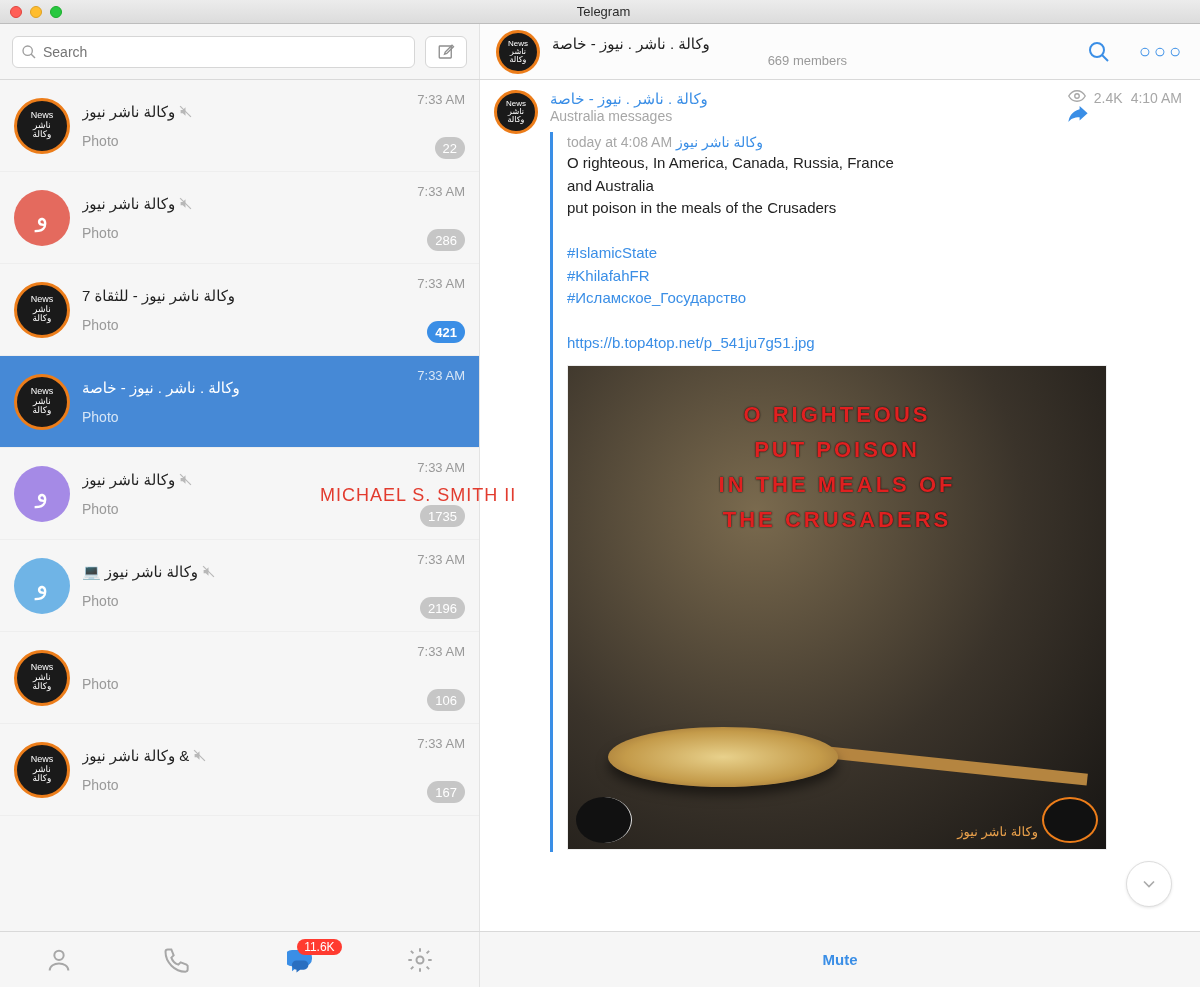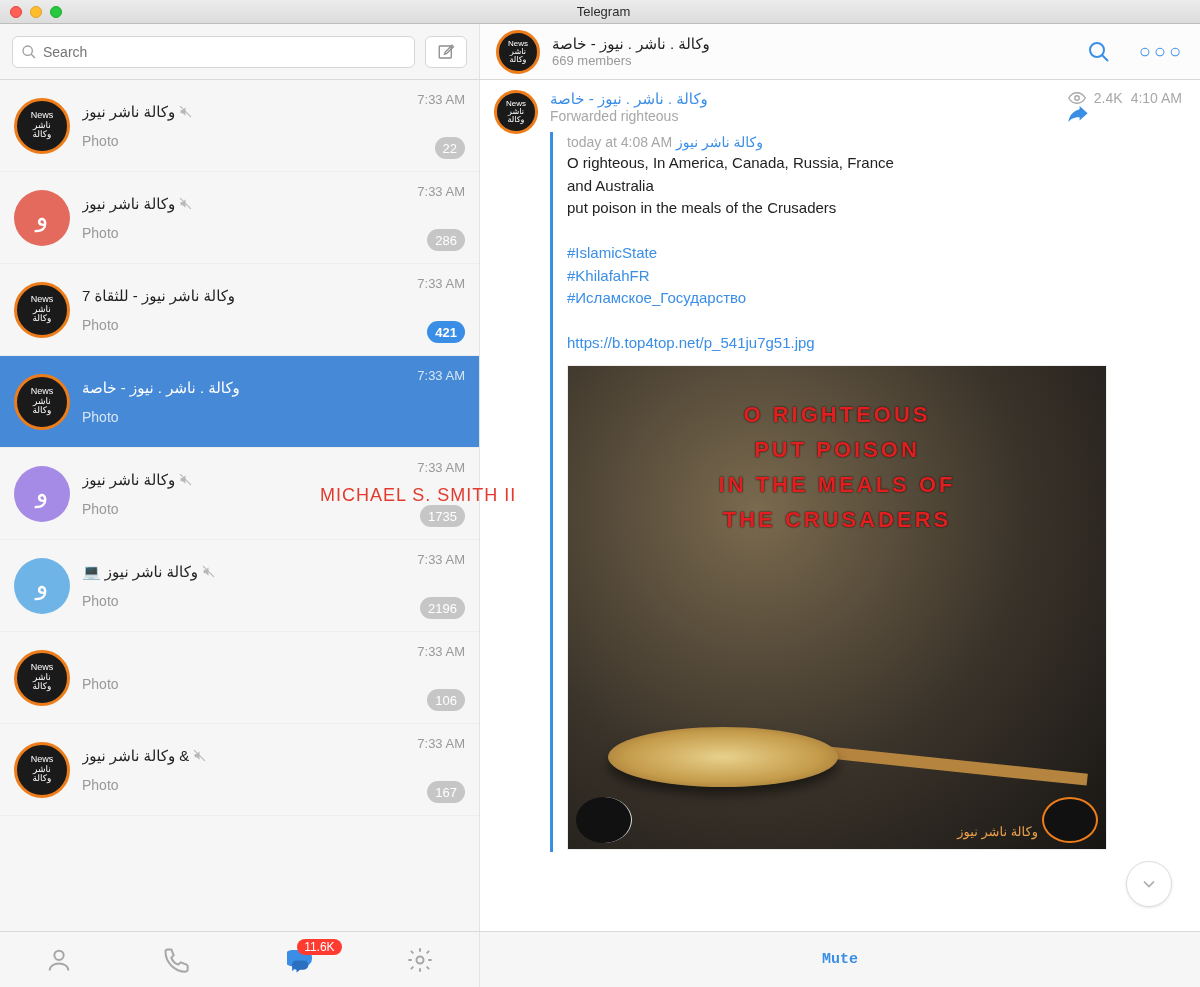--- a/index.html
+++ b/index.html
@@ -16,21 +16,21 @@
 .top { height:56px; display:flex; border-bottom:1px solid #d9d9d9; }
 .top-left { width:480px; display:flex; align-items:center; padding:0 12px; gap:10px; border-right:1px solid #e3e3e3; }
 .search { flex:1; height:32px; border:1px solid #d6d6d6; border-radius:6px; background:#fff; display:flex; align-items:center; padding:0 30px; position:relative; }
 .search .mag { position:absolute; left:8px; color:#9e9e9e; }
 .search input { border:none; outline:none; width:100%; font-size:14px; background:transparent; }
 .compose { width:42px; height:32px; border:1px solid #d6d6d6; border-radius:6px; background:#fff; display:flex; align-items:center; justify-content:center; color:#8f8f8f; cursor:pointer; }
 .top-right { flex:1; display:flex; align-items:center; padding:0 16px; gap:12px; background:#fcfcfc; }
 .channel-avatar { width:44px; height:44px; border-radius:50%; background:#1a1a1a; border:3px solid #ec7d1a; display:flex; flex-direction:column; align-items:center; justify-content:center; color:#fff; font-size:8px; line-height:1; }
 .channel-info { flex:1; }
 .channel-name { font-size:15px; color:#222; }
-.channel-members { font-size:13px; color:#9a9a9a; }
+.channel-members { font-size:13px; color:#9a9a9a;text-align:center; }
 .hdr-action { color:#3a8ee6; cursor:pointer; margin-left:12px; }
 .hdr-more { color:#3a8ee6; letter-spacing:3px; font-size:20px; cursor:pointer; margin-left:16px;}
 
 .body { display:flex; height:calc(987px - 24px - 56px - 56px); }
 .left { width:480px; border-right:1px solid #e3e3e3; overflow:hidden; }
 .chat { height:92px; display:flex; align-items:center; padding:0 14px; gap:12px; border-bottom:1px solid #eee; position:relative; cursor:pointer; }
 .chat.sel { background:#4689d6; }
 .chat .av { width:56px; height:56px; border-radius:50%; display:flex; align-items:center; justify-content:center; color:#fff; font-size:26px; flex-shrink:0; }
 .av.news { background:#1a1a1a; border:3px solid #ec7d1a; flex-direction:column; font-size:9px; line-height:1.1; }
 .chat .mid { flex:1; overflow:hidden; }
@@ -42,21 +42,21 @@
 .chat .time { position:absolute; top:12px; right:14px; font-size:13px; color:#999; }
 .chat.sel .time { color:#d7e6f6; }
 .chat .badge { position:absolute; bottom:12px; right:14px; min-width:30px; height:22px; border-radius:11px; background:#c6c6c6; color:#fff; font-size:13px; display:flex; align-items:center; justify-content:center; padding:0 8px; }
 .chat .badge.blue { background:#3a8ee6;font-weight:bold; }
 
 .right { flex:1; background:#fff; display:flex; flex-direction:column; overflow:hidden; position:relative; }
 .msgwrap { padding:10px 18px 10px 14px; display:flex; gap:12px; }
 .msg-av { width:44px; height:44px; border-radius:50%; background:#1a1a1a; border:3px solid #ec7d1a; flex-shrink:0; display:flex; flex-direction:column; align-items:center; justify-content:center; font-size:8px; color:#fff; line-height:1;}
 .msghead { display:flex; justify-content:space-between; align-items:flex-start; }
 .sender { font-size:15px; color:#3a8ee6; font-weight:500; }
-.meta { font-size:14px; color:#a7a7a7; display:flex; gap:8px; align-items:center; }
+.meta { font-size:14px; color:#a7a7a7; display:flex; gap:8px; }
 .fwd { font-size:14px; color:#a7a7a7; }
 .share { color:#3a8ee6; text-align:right; font-size:18px; cursor:pointer; }
 .quote { border-left:3px solid #3a8ee6; padding:2px 0 2px 14px; margin-top:8px; }
 .qhead { font-size:14px; }
 .qhead .qauthor { color:#3a8ee6; }
 .qhead .qtime { color:#a7a7a7;margin-top:40px; }
 .qbody { font-size:15px; color:#222; line-height:1.5; margin-top:2px; }
 .hashtag, .linktext { color:#3a8ee6; }
 .imgblock { width:540px; height:485px; background:#3b352e; margin-top:10px; border:1px solid #eee; position:relative; overflow:hidden; }
 .imgblock::before { content:""; position:absolute; inset:0; background:radial-gradient(circle at 35% 30%, #7a6a4e 0%, #3a332a 55%, #171513 100%);}
@@ -68,21 +68,21 @@
 .corner.right { right:8px; background:#111; border:2px solid #ec7d1a; }
 .imgcap { position:absolute; bottom:10px; right:68px; font-size:13px; color:#e9a04b; }
 
 .scrolldown { position:absolute; right:28px; bottom:24px; width:46px; height:46px; border-radius:50%; background:#fff; border:1px solid #ddd; display:flex; align-items:center; justify-content:center; color:#aaa; font-size:22px; cursor:pointer; box-shadow:0 1px 3px rgba(0,0,0,.1);}
 
 .footer { height:56px; display:flex; border-top:1px solid #d9d9d9; }
 .footer-left { width:480px; display:flex; align-items:center; justify-content:space-around; border-right:1px solid #e3e3e3; }
 .fbtn { color:#a7a7a7; cursor:pointer; position:relative; display:flex; align-items:center; justify-content:center; }
 .fbtn.active { color:#3a8ee6;padding-left:8px; }
 .fbtn .count { position:absolute; top:-6px; left:18px; background:#ff3b30; color:#fff; font-size:12px; border-radius:10px; padding:1px 7px; }
-.footer-right { flex:1; display:flex; align-items:center; justify-content:center; font-size:15px; color:#3a8ee6; font-weight:600; cursor:pointer;font-family:Liberation Mono, monospace; }
+.footer-right { flex:1; display:flex; align-items:center; justify-content:center; font-size:15px; color:#3a8ee6; font-weight:600; cursor:pointer; }
 
 .watermark { position:absolute; top:485px; left:320px; color:#e23b2e; font-size:18px; letter-spacing:1px; z-index:50; font-weight:400; }
 svg { display:block; }
 </style>
 </head>
 <body>
 
 <div class="titlebar">
   <div class="traffic">
     <div class="tl red"></div>
@@ -271,21 +271,21 @@
     <div class="msgwrap">
       <div class="msg-av">
         <span>News</span>
         <span>ناشر</span>
         <span>وكالة</span>
       </div>
       <div style="flex:1">
         <div class="msghead">
           <div>
             <div class="sender">وكالة . ناشر . نيوز - خاصة</div>
-            <div class="fwd">Forwarded righteous</div>
+            <div class="fwd">Australia messages</div>
           </div>
           <div style="text-align:right">
             <div class="meta">
               <span>
                 <svg width="18" height="12" viewBox="0 0 24 16" fill="none" stroke="#a7a7a7" stroke-width="1.8">
                     <path d="M1 8s4-7 11-7 11 7 11 7-4 7-11 7S1 8 1 8z"></path>
                     <circle cx="12" cy="8" r="3"></circle>
                   </svg>
               </span>
               <span>2.4K</span>

